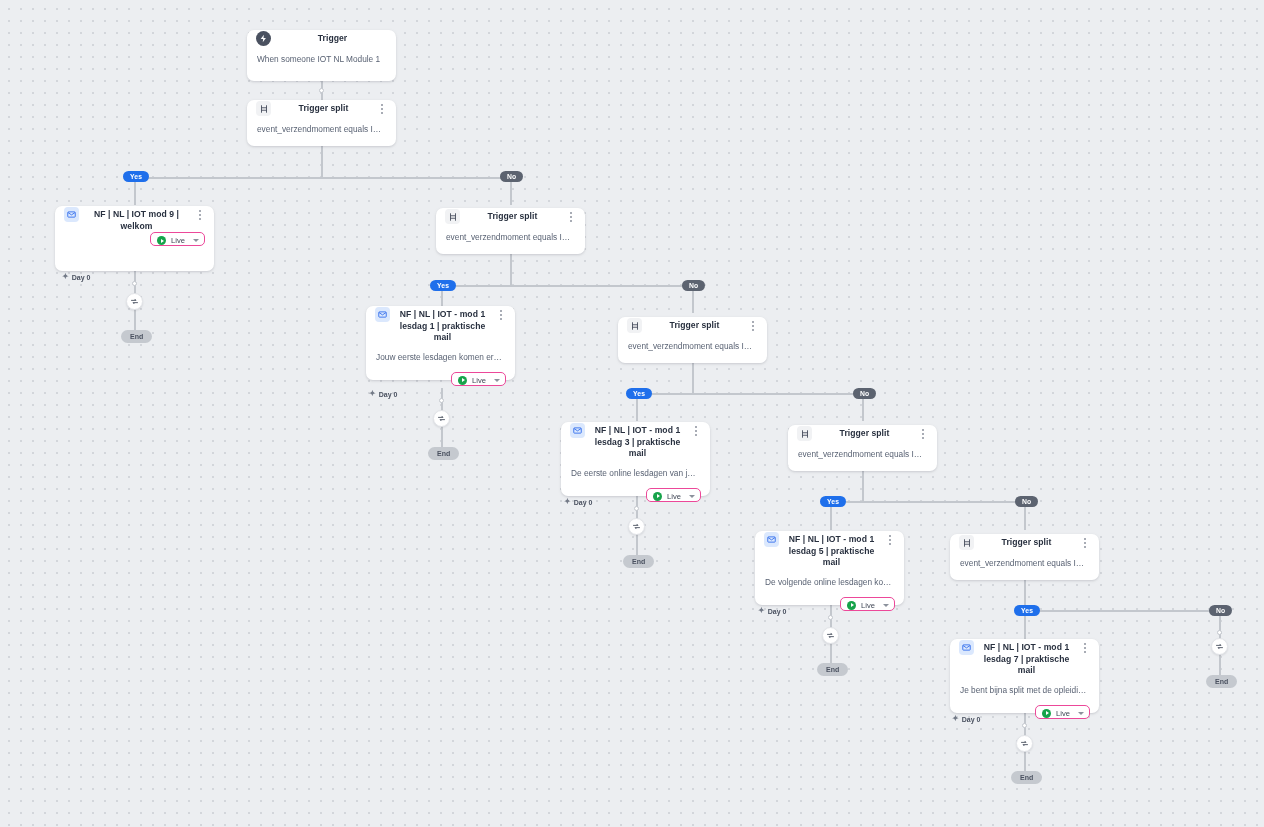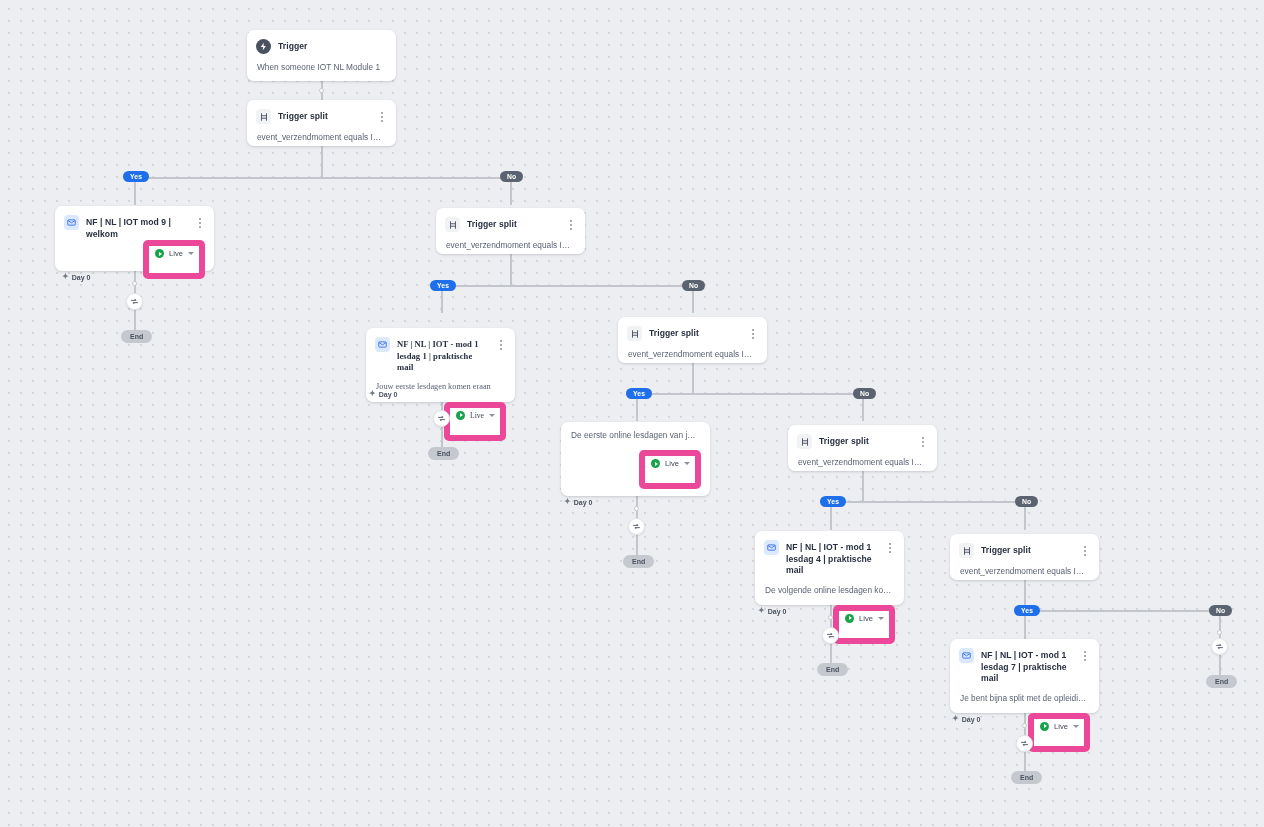--- a/index.html
+++ b/index.html
@@ -29,21 +29,22 @@
 
   
   .node {
     position: absolute; z-index: 4;
     background: #ffffff;
     border-radius: 7px;
     box-shadow: 0 1px 2px rgba(16,24,40,.10), 0 1px 4px rgba(16,24,40,.06);
   }
   .node-head {
     display: flex; align-items: flex-start; gap: 7px;
-    padding: 9px 9px 0 9px;
+    padding: 1px 9px 0 9px;
+    text-align: center;
   }
   .node-title {
     flex: 1; font-size: 8.6px; font-weight: 700; color: #28303f;
     line-height: 11.5px; letter-spacing: .05px; padding-top: 2px;
   }
   .kebab {
     width: 11px; height: 14px; flex: 0 0 11px;
     display: flex; flex-direction: column; align-items: center;
     justify-content: center; gap: 2px; padding-top: 2px; cursor: pointer;
   }
@@ -66,22 +67,22 @@
   }
   .ico-mail {
     width: 15px; height: 15px; border-radius: 4px;
     background: #dbe8fd;
   }
 
   
   .live-row { display: flex; justify-content: flex-end; padding: 0 9px 9px 9px; }
   .live {
     display: flex; align-items: center; gap: 5px;
-    border: 6px solid #ec4899; border-radius: 5px;
-    background: #fff; padding: 3px 5px 15px 6px;
+    border: 1px solid #ec4899; border-radius: 5px;
+    background: #fff; padding: 3px 5px 0 6px;
     min-width: 55px; cursor: pointer;
   }
   .live-dot {
     width: 9px; height: 9px; border-radius: 50%;
     background: #16a34a; display: flex; align-items: center; justify-content: center;
   }
   .live-dot::after {
     content: ""; width: 0; height: 0;
     border-left: 3px solid #fff;
     border-top: 2px solid transparent;
@@ -265,21 +266,21 @@
           <i></i>
           <i></i>
         </span>
     </div>
     <div class="node-body">event_verzendmoment equals IOT mod1.1.</div>
   </div>
 
   <div class="pill yes" style="left:430px;top:280px;">Yes</div>
   <div class="pill no" style="left:682px;top:280px;">No</div>
 
-  <div class="node" style="left:366px;top:328px;width:149px;height:74px;font-family:Liberation Serif, serif;">
+  <div class="node" style="left:366px;top:306px;width:149px;height:74px;">
     <div class="node-head">
       <span class="ico ico-mail">
         <svg width="9" height="9" viewBox="0 0 24 24" fill="none" stroke="#2563eb" stroke-width="2.2">
             <rect x="2" y="5" width="20" height="14" rx="2"></rect>
             <path d="M3 7l9 6 9-6"></path>
           </svg>
       </span>
       <span class="node-title">NF | NL | IOT - mod 1 lesdag 1 | praktische mail</span>
       <span class="kebab">
           <i></i>
@@ -321,20 +322,34 @@
           <i></i>
         </span>
     </div>
     <div class="node-body">event_verzendmoment equals IOT mod1.3.</div>
   </div>
 
   <div class="pill yes" style="left:626px;top:388px;">Yes</div>
   <div class="pill no" style="left:853px;top:388px;">No</div>
 
   <div class="node" style="left:561px;top:422px;width:149px;height:74px;">
+    <div class="node-head">
+      <span class="ico ico-mail">
+        <svg width="9" height="9" viewBox="0 0 24 24" fill="none" stroke="#2563eb" stroke-width="2.2">
+            <rect x="2" y="5" width="20" height="14" rx="2"></rect>
+            <path d="M3 7l9 6 9-6"></path>
+          </svg>
+      </span>
+      <span class="node-title">NF | NL | IOT - mod 1 lesdag 3 | praktische mail</span>
+      <span class="kebab">
+          <i></i>
+          <i></i>
+          <i></i>
+        </span>
+    </div>
     <div class="node-body">De eerste online lesdagen van jouw opleid…</div>
     <div class="live-row">
       <div class="live">
         <span class="live-dot"></span>
         <span class="live-label">Live</span>
         <span class="chev"></span>
       </div>
     </div>
   </div>
   <div class="day" style="left:564px;top:498px;">
@@ -369,21 +384,21 @@
   <div class="pill no" style="left:1015px;top:496px;">No</div>
 
   <div class="node" style="left:755px;top:531px;width:149px;height:74px;">
     <div class="node-head">
       <span class="ico ico-mail">
         <svg width="9" height="9" viewBox="0 0 24 24" fill="none" stroke="#2563eb" stroke-width="2.2">
             <rect x="2" y="5" width="20" height="14" rx="2"></rect>
             <path d="M3 7l9 6 9-6"></path>
           </svg>
       </span>
-      <span class="node-title">NF | NL | IOT - mod 1 lesdag 4 | praktische mail</span>
+      <span class="node-title">NF | NL | IOT - mod 1 lesdag 5 | praktische mail</span>
       <span class="kebab">
           <i></i>
           <i></i>
           <i></i>
         </span>
     </div>
     <div class="node-body">De volgende online lesdagen komen eraan</div>
     <div class="live-row">
       <div class="live">
         <span class="live-dot"></span>

